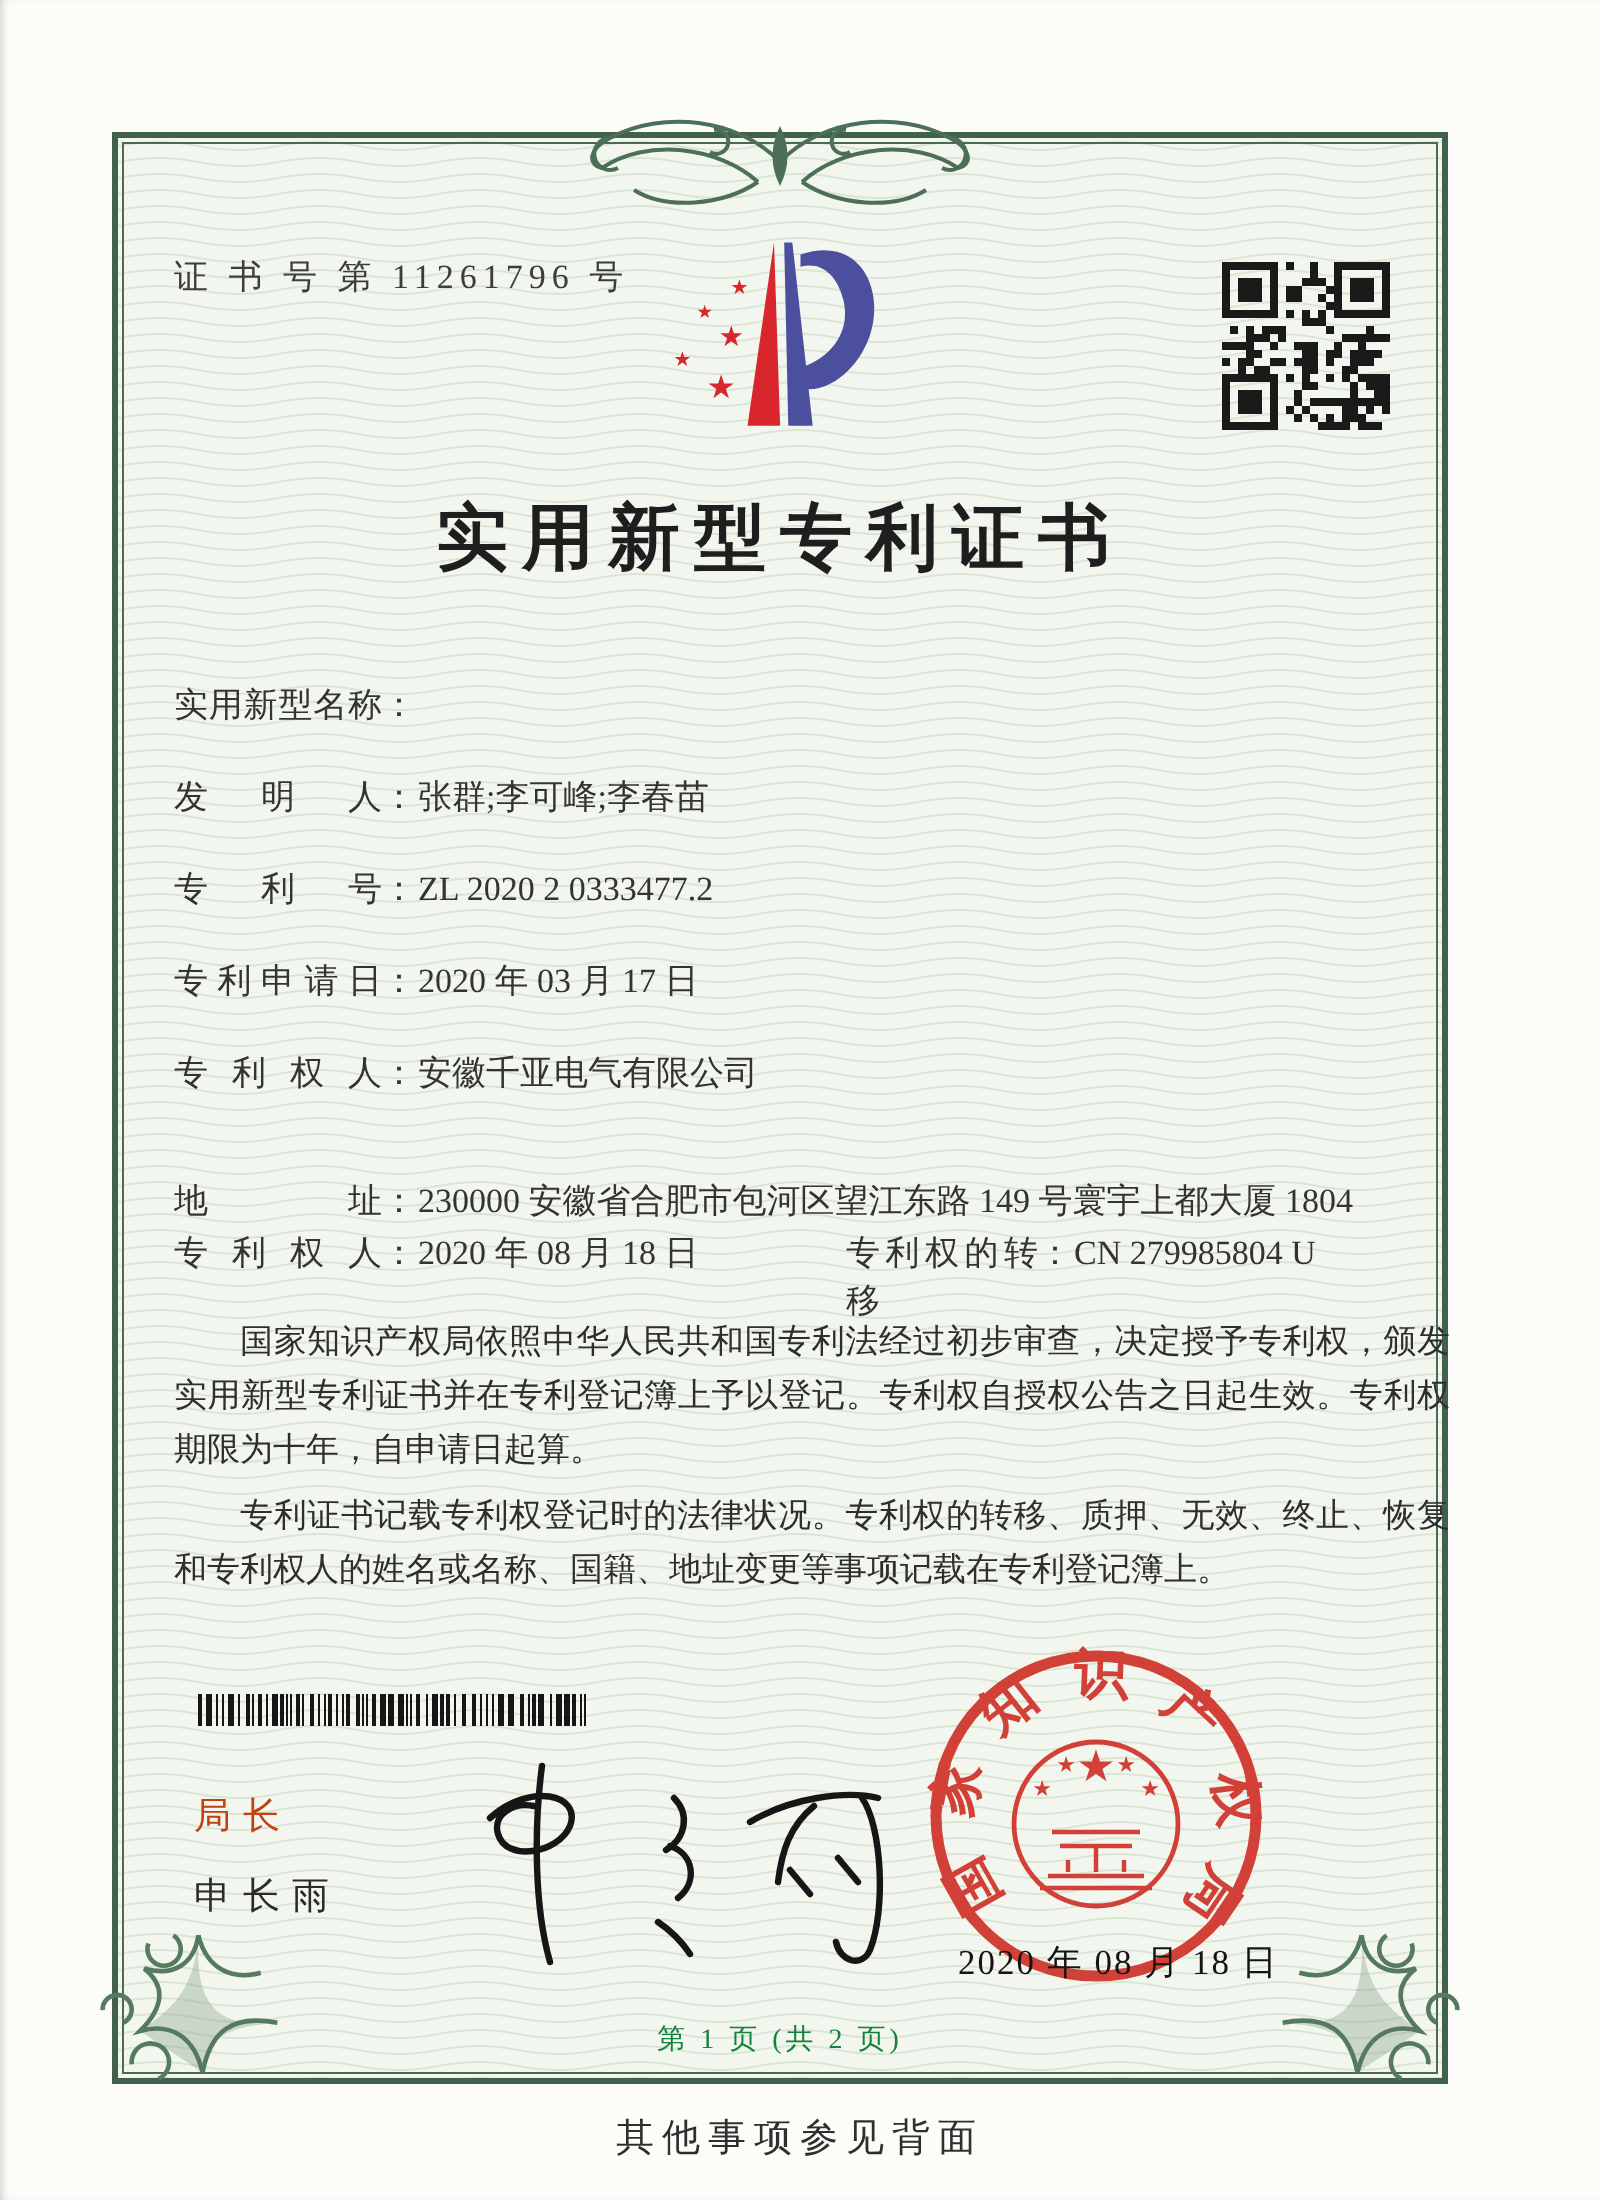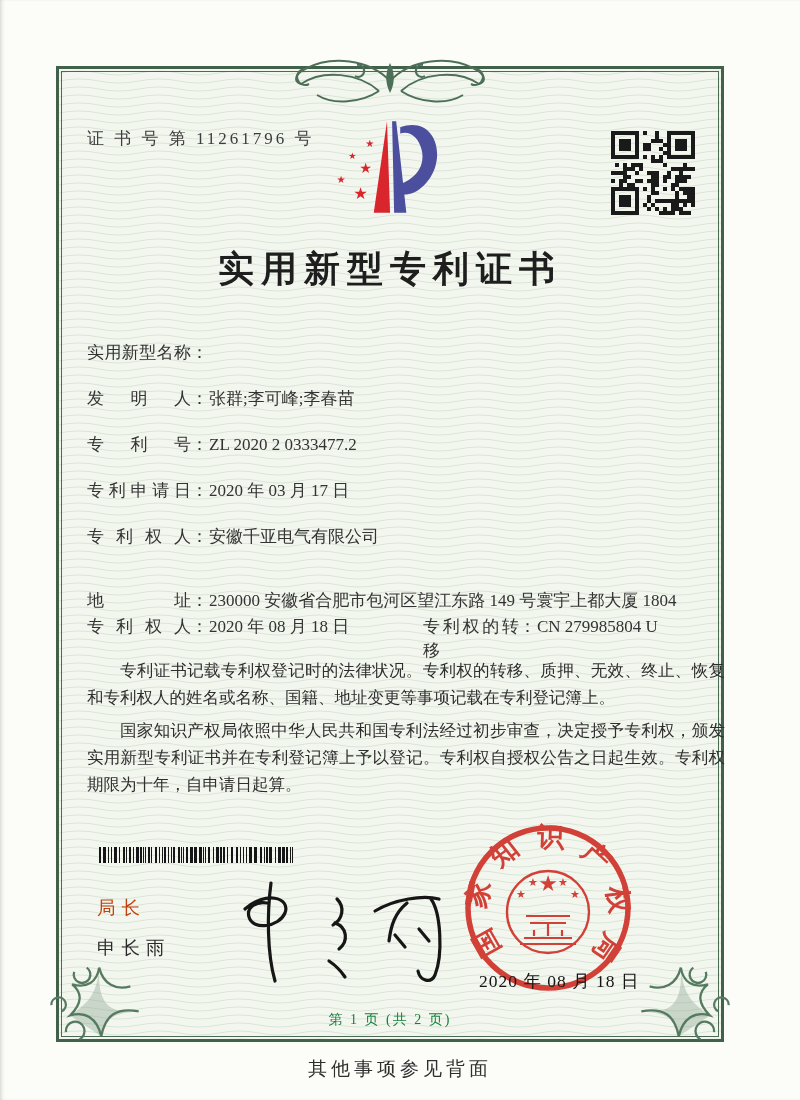--- a/index.html
+++ b/index.html
@@ -394,22 +394,22 @@
           </span>
           <span class="pair right">
             <span class="flabel">专利权的转移</span>
               <span class="fcolon">：</span>
             <span class="fvalue">CN 279985804 U</span>
           </span>
         </div>
       </div>
 
       <div class="paras">
+        <p>国家知识产权局依照中华人民共和国专利法经过初步审查，决定授予专利权，颁发实用新型专利证书并在专利登记簿上予以登记。专利权自授权公告之日起生效。专利权期限为十年，自申请日起算。</p>
         <p>专利证书记载专利权登记时的法律状况。专利权的转移、质押、无效、终止、恢复和专利权人的姓名或名称、国籍、地址变更等事项记载在专利登记簿上。</p>
-        <p>国家知识产权局依照中华人民共和国专利法经过初步审查，决定授予专利权，颁发实用新型专利证书并在专利登记簿上予以登记。专利权自授权公告之日起生效。专利权期限为十年，自申请日起算。</p>
       </div>
 
       <svg class="barcode" id="barcode" viewBox="0 0 196 16" preserveAspectRatio="none" xmlns="http://www.w3.org/2000/svg">
           <rect x="0" y="0" width="2" height="16" fill="#161616"></rect>
           <rect x="4" y="0" width="3" height="16" fill="#161616"></rect>
           <rect x="9" y="0" width="1" height="16" fill="#161616"></rect>
           <rect x="12" y="0" width="1" height="16" fill="#161616"></rect>
           <rect x="15" y="0" width="3" height="16" fill="#161616"></rect>
           <rect x="20" y="0" width="1" height="16" fill="#161616"></rect>
           <rect x="24" y="0" width="2" height="16" fill="#161616"></rect>

